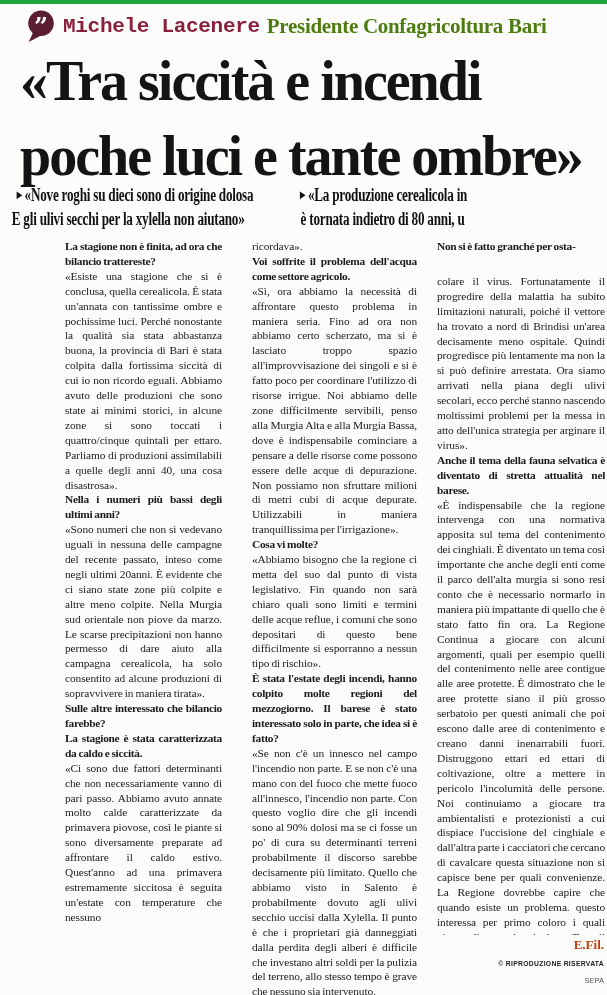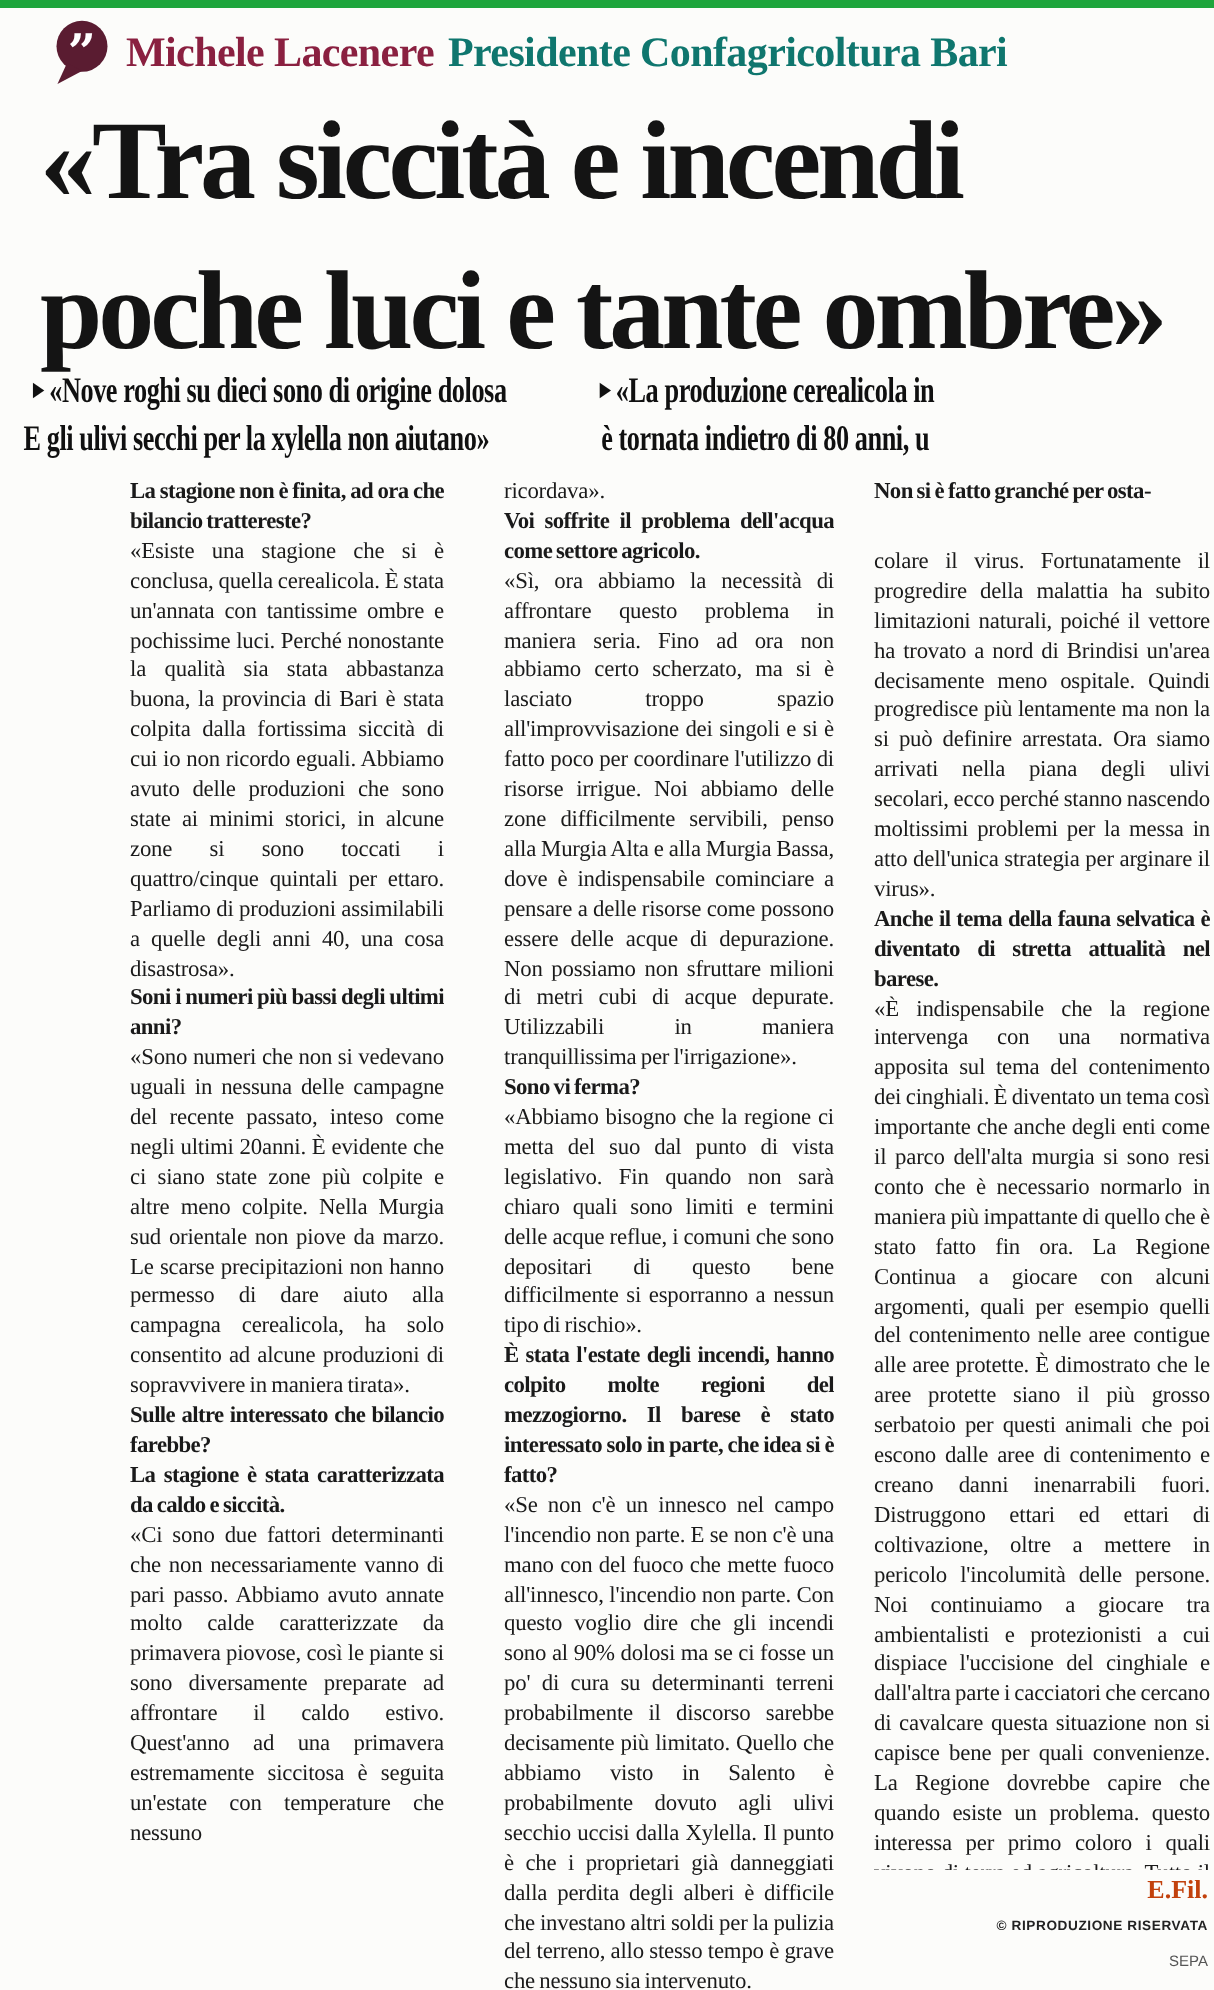--- a/index.html
+++ b/index.html
@@ -1,21 +1,21 @@
 <!DOCTYPE html>
 <html><head>
 <meta charset="utf-8">
 <style>
   html,body{margin:0;padding:0;background:#e8e8e8;}
   .page{position:relative;width:607px;height:995px;background:#fcfcfa;overflow:hidden;
         font-family:"Liberation Serif", serif;color:#181818;}
   .greenbar{position:absolute;left:0;top:0;width:607px;height:4px;}
   .byline{position:absolute;left:26px;top:9px;display:flex;align-items:center;gap:7px;}
   .byline .icn{width:30px;height:34px;flex:0 0 auto;}
-  .byline .name{font-size:21px;font-weight:700;letter-spacing:-0.3px;}
+  .byline .name{font-size:21px;font-weight:700;letter-spacing:-0.3px;font-family:Liberation Mono, monospace;}
   .byline .role{font-size:21px;font-weight:700;letter-spacing:-0.3px;white-space:nowrap;}
   .headline{position:absolute;left:20px;top:44px;width:700px;font-size:56px;line-height:75px;
             font-weight:700;letter-spacing:-2px;color:#141414;white-space:nowrap;}
   .subhead{position:absolute;top:184px;font-size:18px;line-height:22px;font-weight:700;color:#101010;text-align:center;}
   .subhead .sline{white-space:nowrap;transform:scaleX(0.73);transform-origin:0 0;letter-spacing:-0.3px;}
   .subhead .indent{padding-left:16px;}
   .subhead .arrow{font-size:13px;position:relative;top:-2px;margin-right:1px;}
   .sub-left{left:3px;}
   .sub-right{left:298px;}
   .col{position:absolute;top:239px;font-size:11.4px;line-height:14.9px;letter-spacing:-0.1px;
@@ -41,21 +41,21 @@
 
   <div class="greenbar" style="background: rgb(30, 165, 60);"></div>
 
   <div class="byline">
     <svg class="icn" viewBox="0 0 30 36">
       <circle cx="15" cy="15" r="13.5" fill="#5a1c31"></circle>
       <path d="M7,24 L2,35 L15,28 Z" fill="#5a1c31"></path>
       <text x="15" y="27" text-anchor="middle" font-size="26" font-weight="bold" fill="#ffffff" font-family="DejaVu Serif, serif">”</text>
     </svg>
     <span class="name" style="color:#8a2040;">Michele Lacenere</span>
-    <span class="role" style="color:#0f766e;">Presidente Confagricoltura Bari</span>
+    <span class="role" style="color:#4d7c0f;">Presidente Confagricoltura Bari</span>
   </div>
 
   <div class="headline">
     <div>«Tra siccità e incendi</div>
     <div>poche luci e tante ombre»</div>
   </div>
 
   <div class="subhead sub-left">
     <div class="sline indent">
       <span class="arrow">►</span><span>«Nove roghi su dieci sono di origine dolosa</span>
@@ -66,31 +66,31 @@
   <div class="subhead sub-right">
     <div class="sline">
       <span class="arrow">►</span><span>«La produzione cerealicola in</span>
     </div>
     <div class="sline">è tornata indietro di 80 anni, u</div>
   </div>
 
   <div class="col col-1">
       <p class="blk question">La stagione non è finita, ad ora che bilancio trattereste?</p>
       <p class="blk text">«Esiste una stagione che si è conclusa, quella cerealicola. È stata un'annata con tantissime ombre e pochissime luci. Perché nonostante la qualità sia stata abbastanza buona, la provincia di Bari è stata colpita dalla fortissima siccità di cui io non ricordo eguali. Abbiamo avuto delle produzioni che sono state ai minimi storici, in alcune zone si sono toccati i quattro/cinque quintali per ettaro. Parliamo di produzioni assimilabili a quelle degli anni 40, una cosa disastrosa».</p>
-      <p class="blk question">Soni i numeri più bassi degli ultimi anni?</p>
+      <p class="blk question">Nella i numeri più bassi degli ultimi anni?</p>
       <p class="blk text">«Sono numeri che non si vedevano uguali in nessuna delle campagne del recente passato, inteso come negli ultimi 20anni. È evidente che ci siano state zone più colpite e altre meno colpite. Nella Murgia sud orientale non piove da marzo. Le scarse precipitazioni non hanno permesso di dare aiuto alla campagna cerealicola, ha solo consentito ad alcune produzioni di sopravvivere in maniera tirata».</p>
       <p class="blk question">Sulle altre interessato che bilancio farebbe?</p>
       <p class="blk question">La stagione è stata caratterizzata da caldo e siccità.</p>
       <p class="blk text">«Ci sono due fattori determinanti che non necessariamente vanno di pari passo. Abbiamo avuto annate molto calde caratterizzate da primavera piovose, così le piante si sono diversamente preparate ad affrontare il caldo estivo. Quest'anno ad una primavera estremamente siccitosa è seguita un'estate con temperature che nessuno</p>
     </div>
   <div class="col col-2">
       <p class="blk text">ricordava».</p>
       <p class="blk question">Voi soffrite il problema dell'acqua come settore agricolo.</p>
       <p class="blk text">«Sì, ora abbiamo la necessità di affrontare questo problema in maniera seria. Fino ad ora non abbiamo certo scherzato, ma si è lasciato troppo spazio all'improvvisazione dei singoli e si è fatto poco per coordinare l'utilizzo di risorse irrigue. Noi abbiamo delle zone difficilmente servibili, penso alla Murgia Alta e alla Murgia Bassa, dove è indispensabile cominciare a pensare a delle risorse come possono essere delle acque di depurazione. Non possiamo non sfruttare milioni di metri cubi di acque depurate. Utilizzabili in maniera tranquillissima per l'irrigazione».</p>
-      <p class="blk question">Sono vi ferma?</p>
+      <p class="blk question">Cosa vi molte?</p>
       <p class="blk text">«Abbiamo bisogno che la regione ci metta del suo dal punto di vista legislativo. Fin quando non sarà chiaro quali sono limiti e termini delle acque reflue, i comuni che sono depositari di questo bene difficilmente si esporranno a nessun tipo di rischio».</p>
       <p class="blk question">È stata l'estate degli incendi, hanno colpito molte regioni del mezzogiorno. Il barese è stato interessato solo in parte, che idea si è fatto?</p>
       <p class="blk text">«Se non c'è un innesco nel campo l'incendio non parte. E se non c'è una mano con del fuoco che mette fuoco all'innesco, l'incendio non parte. Con questo voglio dire che gli incendi sono al 90% dolosi ma se ci fosse un po' di cura su determinanti terreni probabilmente il discorso sarebbe decisamente più limitato. Quello che abbiamo visto in Salento è probabilmente dovuto agli ulivi secchio uccisi dalla Xylella. Il punto è che i proprietari già danneggiati dalla perdita degli alberi è difficile che investano altri soldi per la pulizia del terreno, allo stesso tempo è grave che nessuno sia intervenuto.</p>
     </div>
   <div class="col col-3">
       <p class="blk question gap">Non si è fatto granché per osta-</p>
       <p class="blk text">colare il virus. Fortunatamente il progredire della malattia ha subito limitazioni naturali, poiché il vettore ha trovato a nord di Brindisi un'area decisamente meno ospitale. Quindi progredisce più lentamente ma non la si può definire arrestata. Ora siamo arrivati nella piana degli ulivi secolari, ecco perché stanno nascendo moltissimi problemi per la messa in atto dell'unica strategia per arginare il virus».</p>
       <p class="blk question">Anche il tema della fauna selvatica è diventato di stretta attualità nel barese.</p>
       <p class="blk text">«È indispensabile che la regione intervenga con una normativa apposita sul tema del contenimento dei cinghiali. È diventato un tema così importante che anche degli enti come il parco dell'alta murgia si sono resi conto che è necessario normarlo in maniera più impattante di quello che è stato fatto fin ora. La Regione Continua a giocare con alcuni argomenti, quali per esempio quelli del contenimento nelle aree contigue alle aree protette. È dimostrato che le aree protette siano il più grosso serbatoio per questi animali che poi escono dalle aree di contenimento e creano danni inenarrabili fuori. Distruggono ettari ed ettari di coltivazione, oltre a mettere in pericolo l'incolumità delle persone. Noi continuiamo a giocare tra ambientalisti e protezionisti a cui dispiace l'uccisione del cinghiale e dall'altra parte i cacciatori che cercano di cavalcare questa situazione non si capisce bene per quali convenienze. La Regione dovrebbe capire che quando esiste un problema. questo interessa per primo coloro i quali vivono di terra ed agricoltura. Tutto il resto deve venire dopo. Perché qui parliamo di gente che perde il lavoro a causa di un animale che non è nativo della nostra terra».</p>
     </div>

